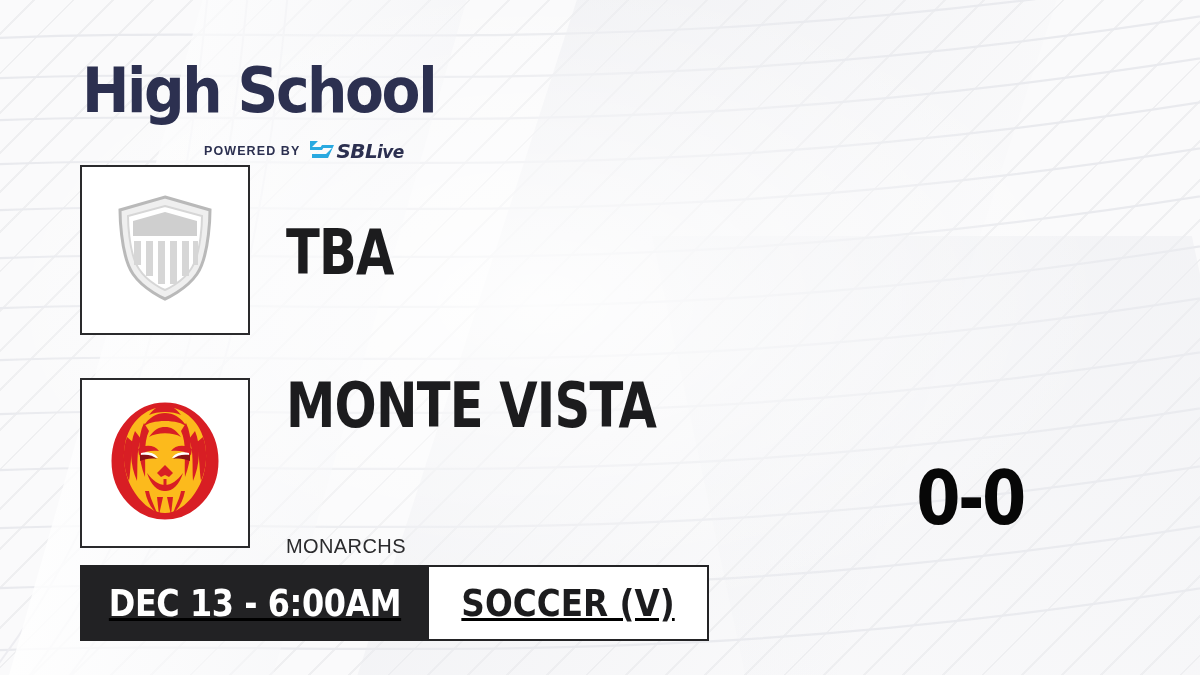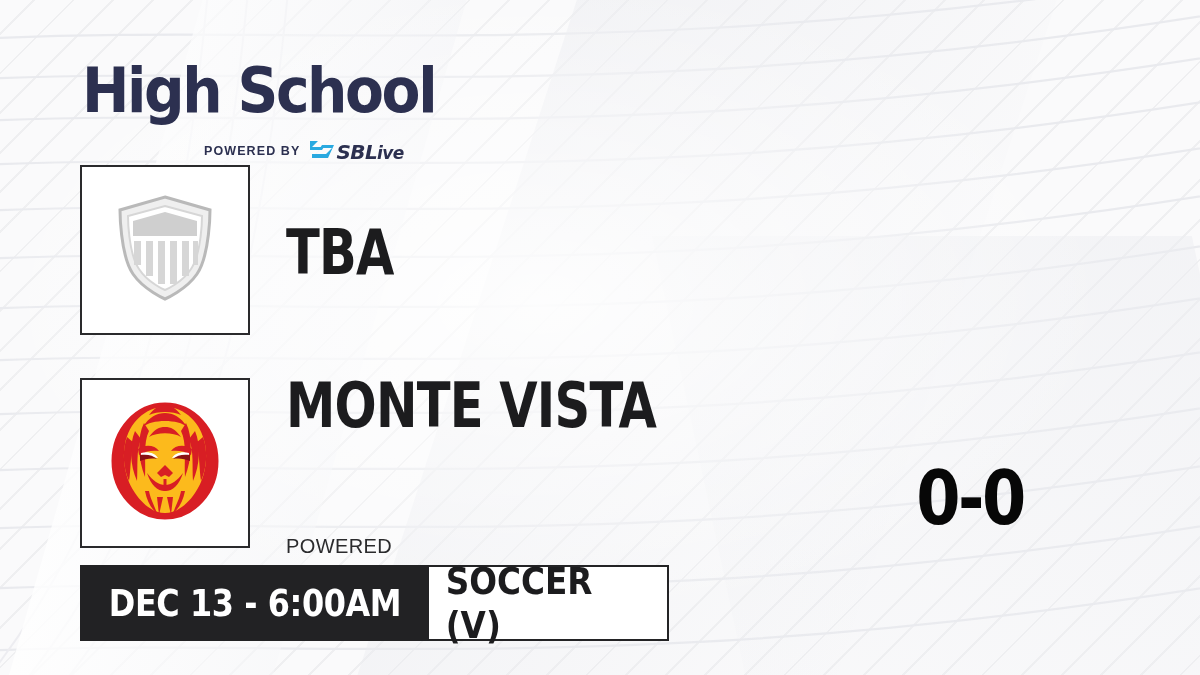--- a/index.html
+++ b/index.html
@@ -64,21 +64,21 @@
     display:flex; align-items:center;
     margin-top:18px; margin-left:122px;
   }
   .powered {
     font-family:"Liberation Sans", sans-serif;
     font-weight:bold;
     font-size:12.5px;
     letter-spacing:1.1px;
     color:#2c3050;
   }
-  .sblive { display:flex; align-items:flex-end; margin-left:9px; }
+  .sblive { display:flex; align-items:center; margin-left:9px; }
   .sblive-mark { margin-right:1px; }
   .sblive-text {
     font-family:"DejaVu Sans", sans-serif;
     font-weight:bold; font-style:italic;
     font-size:20px; letter-spacing:-0.6px;
     color:#2c3050;
   }
   .sblive-text .lc { font-size:17px; }
 
   
@@ -120,38 +120,38 @@
     font-family:"DejaVu Sans", sans-serif;
     font-weight:bold;
     font-size:74px;
     letter-spacing:-3px;
     color:#070707;
     transform:scaleX(0.86);
     transform-origin:center;
   }
 
   
-  #infobar { position:absolute; left:80px; top:565px; display:flex; align-items:center; }
+  #infobar { position:absolute; left:80px; top:565px; display:flex; align-items:center;text-decoration:underline; }
   #datetime-chip {
     background:#222224;
     color:#ffffff;
     width:349px; height:76px;
     display:flex; align-items:center; justify-content:center;
     font-family:"DejaVu Sans", sans-serif;
     font-weight:bold;
     font-size:38px;
     letter-spacing:-0.5px;
   }
   #datetime-chip span { transform:scaleX(0.84); display:inline-block; }
   #sport-chip {
     background:#ffffff;
     border:2px solid #232325;
     border-left:none;
     color:#1c1c1e;
-    width:240px; height:76px;
+    width:280px; height:76px;
     display:flex; align-items:center; justify-content:center;
     font-family:"DejaVu Sans", sans-serif;
     font-weight:bold;
     font-size:38px;
     letter-spacing:0px;
   }
   #sport-chip span { transform:scaleX(0.86); display:inline-block; }
 </style>
 </head>
 <body>
@@ -262,21 +262,21 @@
         <path d="M40 94 C42 104 46 112 52 116 C48 106 45 100 44 94 Z"></path>
         <path d="M52 100 L54 118 L58 100 Z"></path>
         <path d="M62 100 L66 118 L68 100 Z"></path>
         <path d="M80 94 C78 104 74 112 68 116 C72 106 75 100 76 94 Z"></path>
       </g>
       <ellipse cx="60" cy="64" rx="52" ry="57" fill="none" stroke="#d81e24" stroke-width="3"></ellipse>
     </svg>
   </span>
 </div>
 <div class="team-name" id="team-home-name">MONTE VISTA</div>
-<div id="team-home-mascot">POWERED</div>
+<div id="team-home-mascot">MONARCHS</div>
 
 <div id="score">0-0</div>
 
 <div id="infobar">
   <div id="datetime-chip">
     <span>DEC 13 - 6:00AM</span>
   </div>
   <div id="sport-chip">
     <span>SOCCER (V)</span>
   </div>

